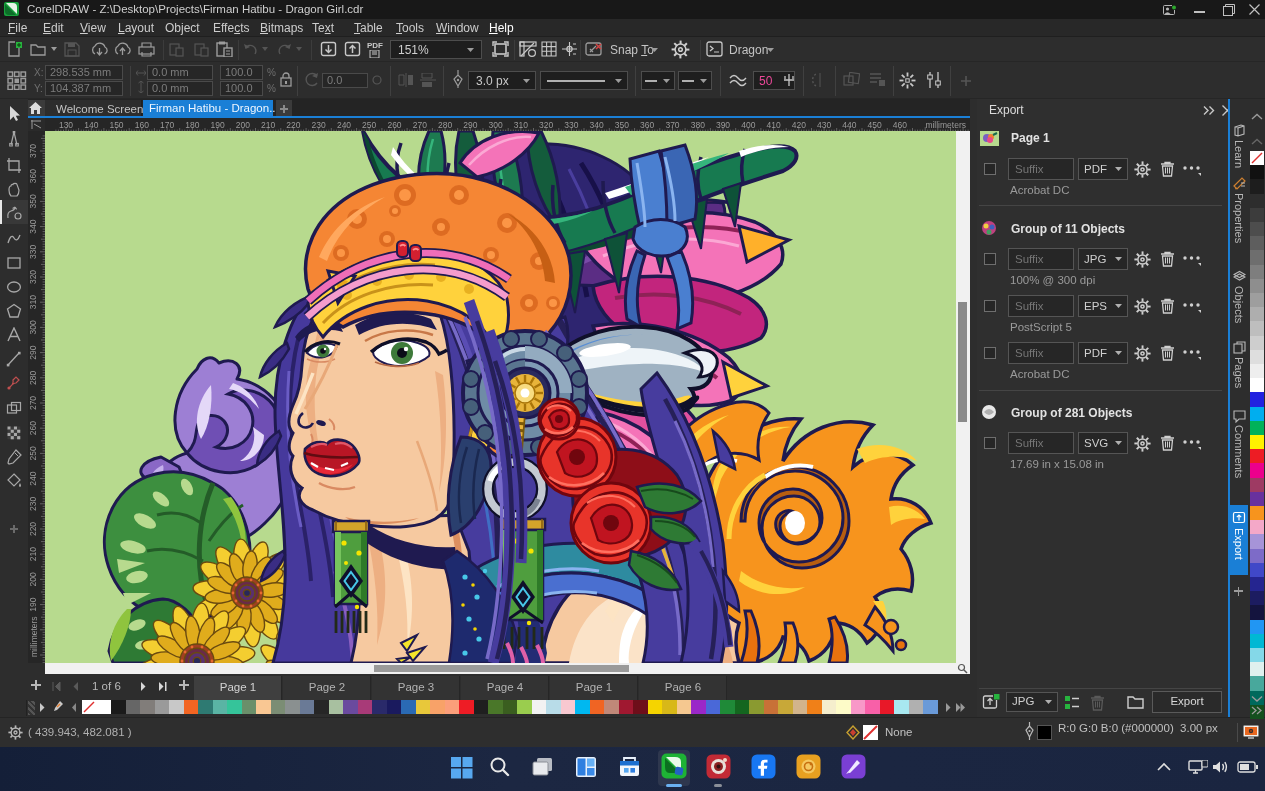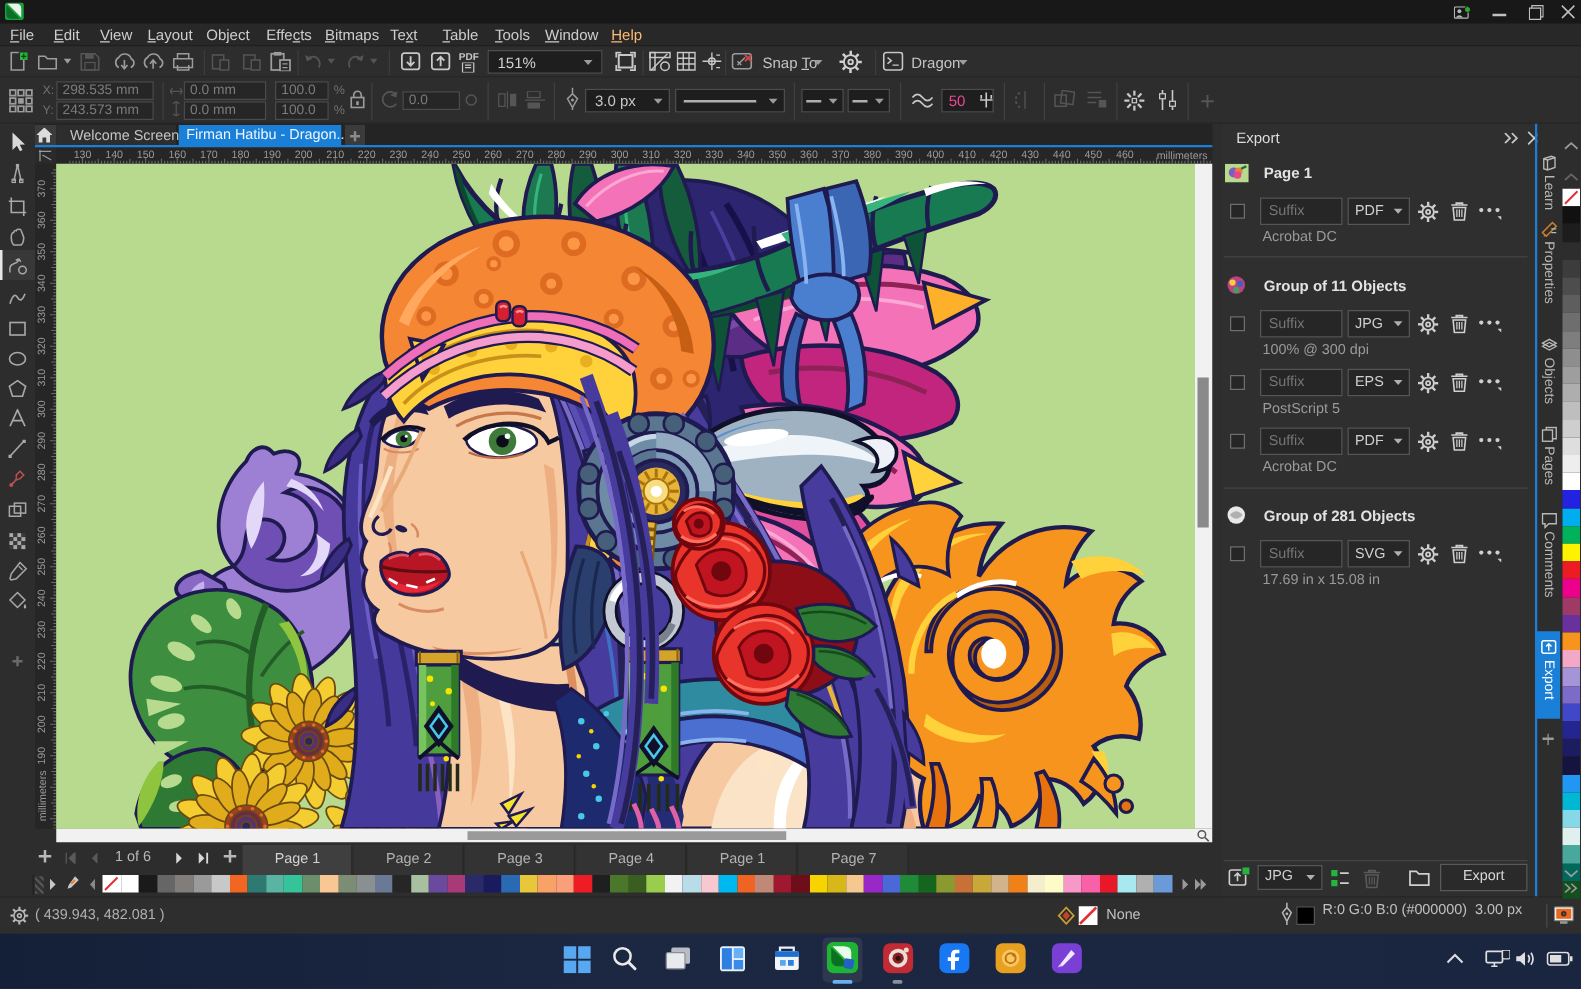--- a/index.html
+++ b/index.html
@@ -13,20 +13,21 @@
 </head>
 <body>
 <div id="stage">
 
   <div class="abs" style="left:0;top:0;width:1265px;height:19px;background:#181818;"></div>
   <svg class="abs" style="left:4px;top:2px" width="16" height="15" viewBox="0 0 16 15">
     <rect x="0" y="0" width="15" height="14" rx="2" fill="#18a03c"></rect>
     <path d="M2 1 L13 12 L13 5 Q13 1 9 1 Z" fill="#e8f5e8"></path>
     <path d="M1 2 L12 13 L5 13 Q1 13 1 9 Z" fill="#0c6e28"></path>
   </svg>
+  <div class="abs txt" style="left:27px;top:3px;font-size:11.5px;color:#cfcfcf;">CorelDRAW - Z:\Desktop\Projects\Firman Hatibu - Dragon Girl.cdr</div>
   <svg class="abs" style="left:1163px;top:5px" width="14" height="11" viewBox="0 0 14 11">
     <rect x="0.5" y="0.5" width="11" height="9" rx="1" fill="none" stroke="#b5b5b5"></rect>
     <circle cx="4.5" cy="4" r="1.6" fill="#b5b5b5"></circle>
     <path d="M1.5 9 Q4.5 5.5 7.5 9 Z" fill="#b5b5b5"></path>
     <rect x="9" y="0" width="5" height="5" fill="#181818"></rect>
     <circle cx="11" cy="2.5" r="2" fill="#2da82d"></circle>
   </svg>
   <div class="abs" style="left:1194px;top:11px;width:11px;height:1.5px;background:#c0c0c0;"></div>
   <svg class="abs" style="left:1223px;top:4px" width="12" height="12" viewBox="0 0 12 12">
     <rect x="0.5" y="2.5" width="9" height="9" fill="none" stroke="#c0c0c0"></rect>
@@ -42,21 +43,21 @@
 <span class="abs" style="left:43px;top:0px;font-size:12px;color:#cdcdcd;"><span style="text-decoration:underline">E</span>dit</span>
 <span class="abs" style="left:80px;top:0px;font-size:12px;color:#cdcdcd;"><span style="text-decoration:underline">V</span>iew</span>
 <span class="abs" style="left:118px;top:0px;font-size:12px;color:#cdcdcd;"><span style="text-decoration:underline">L</span>ayout</span>
 <span class="abs" style="left:165px;top:0px;font-size:12px;color:#cdcdcd;">Object</span>
 <span class="abs" style="left:213px;top:0px;font-size:12px;color:#cdcdcd;">Effe<span style="text-decoration:underline">c</span>ts</span>
 <span class="abs" style="left:260px;top:0px;font-size:12px;color:#cdcdcd;"><span style="text-decoration:underline">B</span>itmaps</span>
 <span class="abs" style="left:312px;top:0px;font-size:12px;color:#cdcdcd;">Te<span style="text-decoration:underline">x</span>t</span>
 <span class="abs" style="left:354px;top:0px;font-size:12px;color:#cdcdcd;"><span style="text-decoration:underline">T</span>able</span>
 <span class="abs" style="left:396px;top:0px;font-size:12px;color:#cdcdcd;"><span style="text-decoration:underline">T</span>ools</span>
 <span class="abs" style="left:436px;top:0px;font-size:12px;color:#cdcdcd;"><span style="text-decoration:underline">W</span>indow</span>
-<span class="abs" style="left:489px;top:0px;font-size:12px;color:#fdba74;"><span style="text-decoration:underline">H</span>elp</span>
+<span class="abs" style="left:489px;top:0px;font-size:12px;color:#ffffff;"><span style="text-decoration:underline">H</span>elp</span>
     </div>
 
   <div class="abs" style="left:0;top:37px;width:1265px;height:25px;background:#2d2d2d;border-bottom:1px solid #262626;"></div>
   <svg class="abs" style="left:6px;top:41px" width="17" height="17" viewBox="0 0 17 17">
       <path d="M3 1 L10 1 L13 4 L13 15 L3 15 Z" fill="none" stroke="#9c9c9c" stroke-width="1.3"></path>
       <rect x="9" y="0" width="7" height="7" fill="#2d2d2d"></rect>
       <rect x="10" y="1" width="6" height="6" fill="#27b43e"></rect>
       <path d="M11 4 h4 M13 2 v4" stroke="#0a3d0a" stroke-width="1"></path>
     </svg>
 <svg class="abs" style="left:30px;top:42px" width="17" height="15" viewBox="0 0 17 15">
@@ -197,21 +198,21 @@
         <rect x="7.5" y="14" width="4.5" height="4.5"></rect>
         <rect x="14" y="14" width="4.5" height="4.5"></rect>
       </g>
       <rect x="7.5" y="7.5" width="4.5" height="4.5" fill="#9c9c9c"></rect>
     </svg>
 <div class="abs" style="left:34px;top:67px;font-size:10px;color:#6f6f6f;">X:</div>
 <div class="abs" style="left:34px;top:83px;font-size:10px;color:#6f6f6f;">Y:</div>
 <div class="abs" style="left:45px;top:65px;width:78px;height:15px;background:#262626;border:1px solid #4a4a4a;"></div>
 <div class="abs" style="left:50px;top:66.0px;font-size:11px;color:#7c7c7c;">298.535 mm</div>
 <div class="abs" style="left:45px;top:81px;width:78px;height:15px;background:#262626;border:1px solid #4a4a4a;"></div>
-<div class="abs" style="left:50px;top:82.0px;font-size:11px;color:#7c7c7c;">243.573 mm</div>
+<div class="abs" style="left:50px;top:82.0px;font-size:11px;color:#7c7c7c;">104.387 mm</div>
 <div class="abs sep" style="left:130px;top:66px;height:30px;"></div>
 <svg class="abs" style="left:136px;top:68px" width="10" height="10" viewBox="0 0 10 10">
       <path d="M0 5 h10 M2 2.5 L0 5 L2 7.5 M8 2.5 L10 5 L8 7.5" stroke="#555555" fill="none"></path>
     </svg>
 <svg class="abs" style="left:137px;top:81px" width="8" height="12" viewBox="0 0 8 12">
       <path d="M4 0 v12 M1.5 2 L4 0 L6.5 2 M1.5 10 L4 12 L6.5 10" stroke="#555555" fill="none"></path>
     </svg>
 <div class="abs" style="left:147px;top:65px;width:66px;height:15px;background:#262626;border:1px solid #4a4a4a;"></div>
 <div class="abs" style="left:152px;top:66.0px;font-size:11px;color:#7c7c7c;">0.0 mm</div>
 <div class="abs" style="left:147px;top:81px;width:66px;height:15px;background:#262626;border:1px solid #4a4a4a;"></div>
@@ -1711,21 +1712,21 @@
 <div class="abs" style="left:194px;top:681px;width:88px;text-align:center;font-size:11.5px;color:#d2d2d2;">Page 1</div>
 <div class="abs" style="left:283px;top:676px;width:88px;height:24px;background:#333333;border-right:1px solid #262626;"></div>
 <div class="abs" style="left:283px;top:681px;width:88px;text-align:center;font-size:11.5px;color:#b2b2b2;">Page 2</div>
 <div class="abs" style="left:372px;top:676px;width:88px;height:24px;background:#333333;border-right:1px solid #262626;"></div>
 <div class="abs" style="left:372px;top:681px;width:88px;text-align:center;font-size:11.5px;color:#b2b2b2;">Page 3</div>
 <div class="abs" style="left:461px;top:676px;width:88px;height:24px;background:#333333;border-right:1px solid #262626;"></div>
 <div class="abs" style="left:461px;top:681px;width:88px;text-align:center;font-size:11.5px;color:#b2b2b2;">Page 4</div>
 <div class="abs" style="left:550px;top:676px;width:88px;height:24px;background:#333333;border-right:1px solid #262626;"></div>
 <div class="abs" style="left:550px;top:681px;width:88px;text-align:center;font-size:11.5px;color:#b2b2b2;">Page 1</div>
 <div class="abs" style="left:639px;top:676px;width:88px;height:24px;background:#333333;border-right:1px solid #262626;"></div>
-<div class="abs" style="left:639px;top:681px;width:88px;text-align:center;font-size:11.5px;color:#b2b2b2;">Page 7</div>
+<div class="abs" style="left:639px;top:681px;width:88px;text-align:center;font-size:11.5px;color:#b2b2b2;">Page 6</div>
 
   <div class="abs" style="left:0;top:700px;width:977px;height:17px;background:#2d2d2d;"></div>
   <div class="abs" style="left:26px;top:700px;width:1px;height:16px;background:#222;"></div>
 <div class="abs" style="left:28px;top:701px;width:7px;height:14px;background:repeating-linear-gradient(45deg,#555 0 2px,#333 2px 4px);"></div>
 <svg class="abs" style="left:39px;top:703px" width="7" height="9" viewBox="0 0 7 9">
       <path d="M1 0 L5.5 4.5 L1 9 Z" fill="#c8c8c8"></path>
     </svg>
 <svg class="abs" style="left:52px;top:700px" width="12" height="15" viewBox="0 0 12 15">
       <path d="M8 1 L11 4 L5 10 L2 11 L3 8 Z" fill="#c8c8c8"></path>
       <path d="M8 4 L5 7" stroke="#e88030" stroke-width="1.5"></path>

